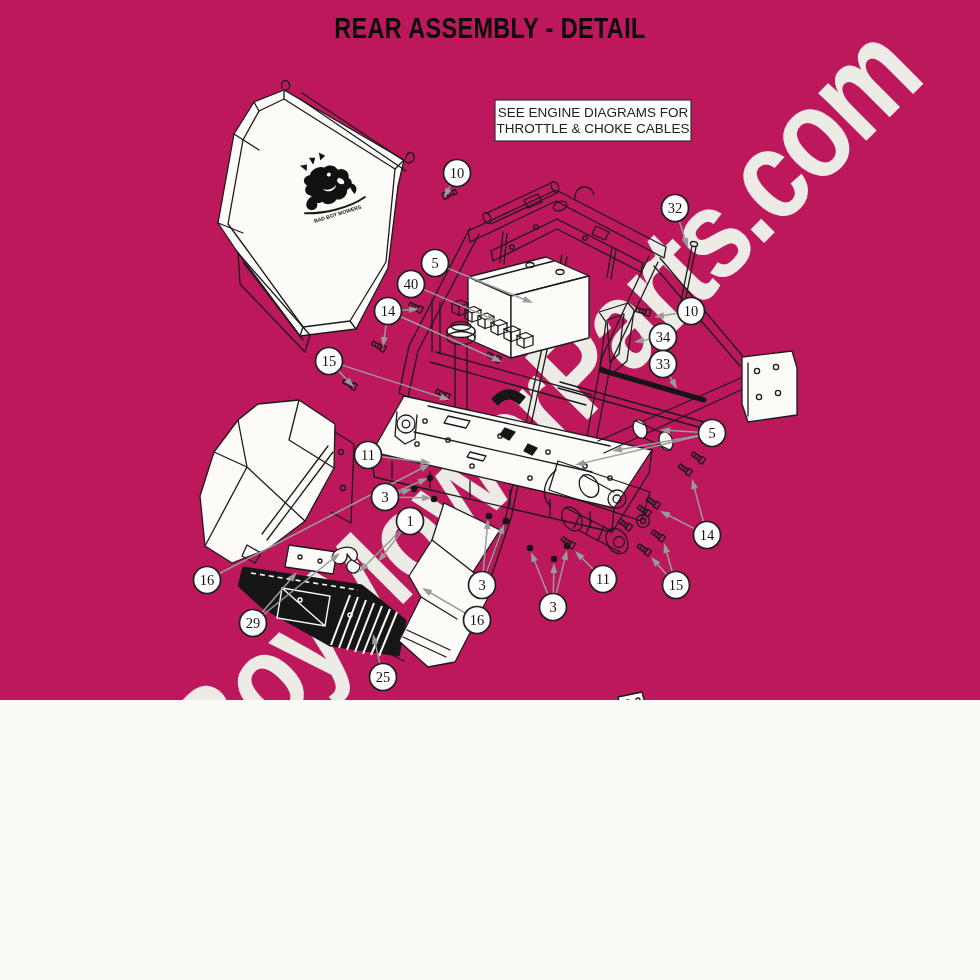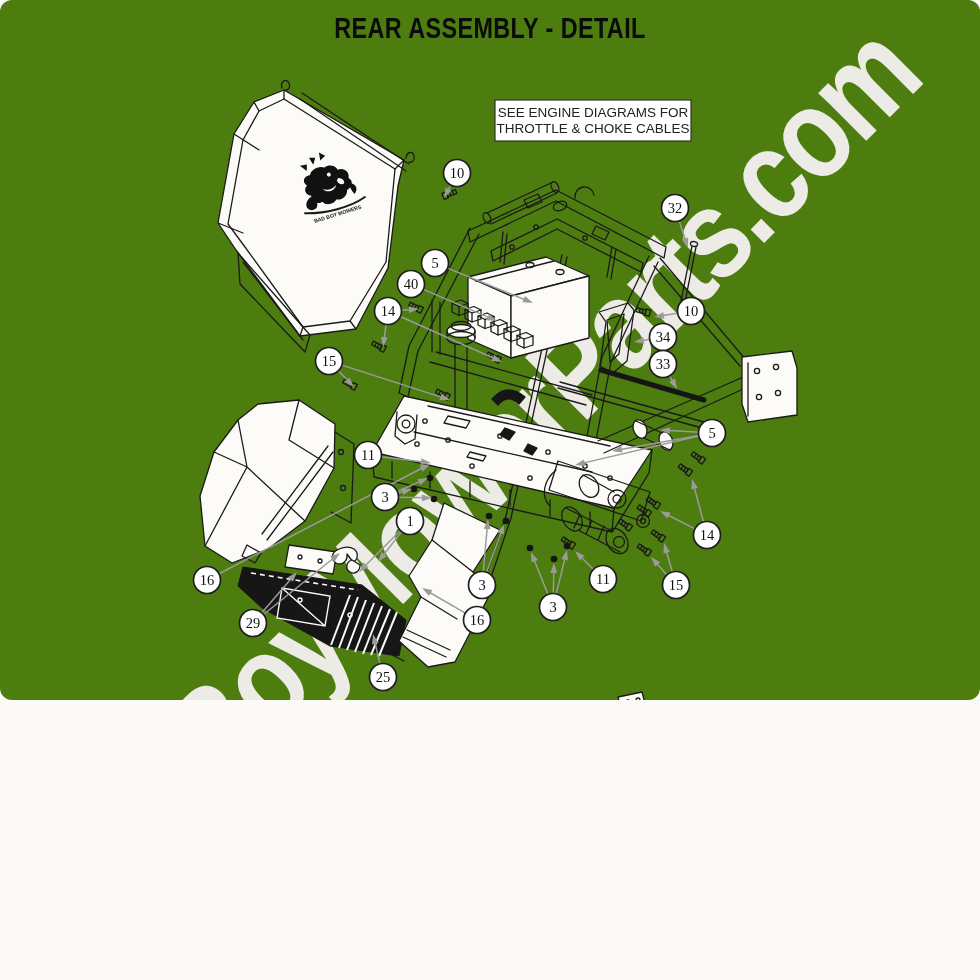--- a/index.html
+++ b/index.html
@@ -1,16 +1,16 @@
 <!DOCTYPE html>
 <html><head>
 <meta charset="utf-8">
 <style>
   html,body{margin:0;padding:0;background:#fbfaf7;}
-  .stage{position:relative;width:980px;height:700px;overflow:hidden;background:#4d7c0f;border-radius:12px;}
+  .stage{position:relative;width:980px;height:700px;overflow:hidden;background:#be185d;}
   svg{display:block;}
   text{user-select:none;}
   .title-text{font-family:"Liberation Sans",sans-serif;font-weight:bold;fill:#0b0b0b;}
   .note-text{font-family:"Liberation Sans",sans-serif;font-size:13.5px;fill:#222;}
   .wm{font-family:"Liberation Sans",sans-serif;font-weight:bold;fill:#edebe6;}
   .logo-text{font-family:"Liberation Sans",sans-serif;font-weight:bold;font-size:5.2px;fill:#111;}
   #leaders line{stroke:#9b9b9b;stroke-width:1.5;}
   #leaders polygon{fill:#9b9b9b;stroke:none;}
   #callouts circle{fill:#ffffff;stroke:#1f1f1f;stroke-width:1.7;}
   #callouts text{font-family:"Liberation Serif",serif;font-size:14.5px;fill:#111;text-anchor:middle;}

